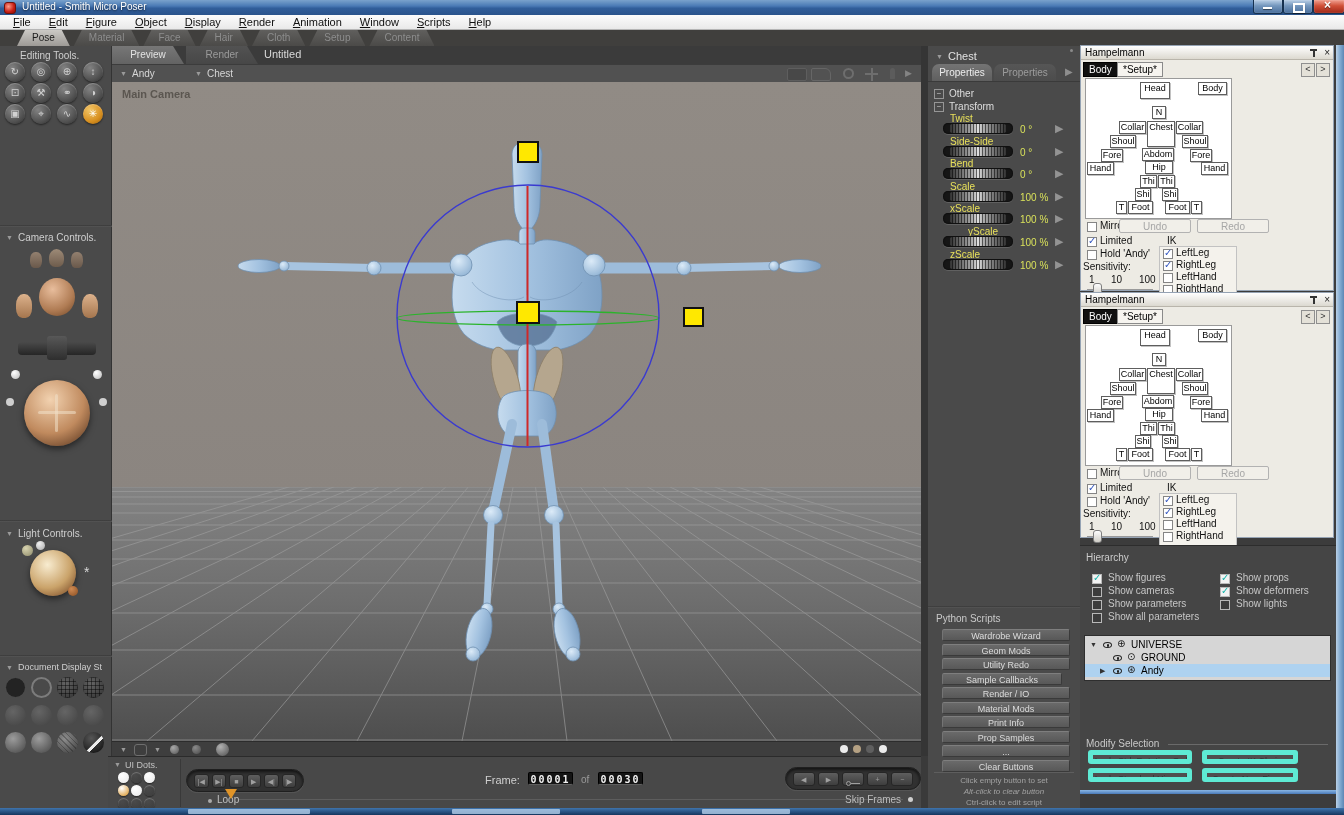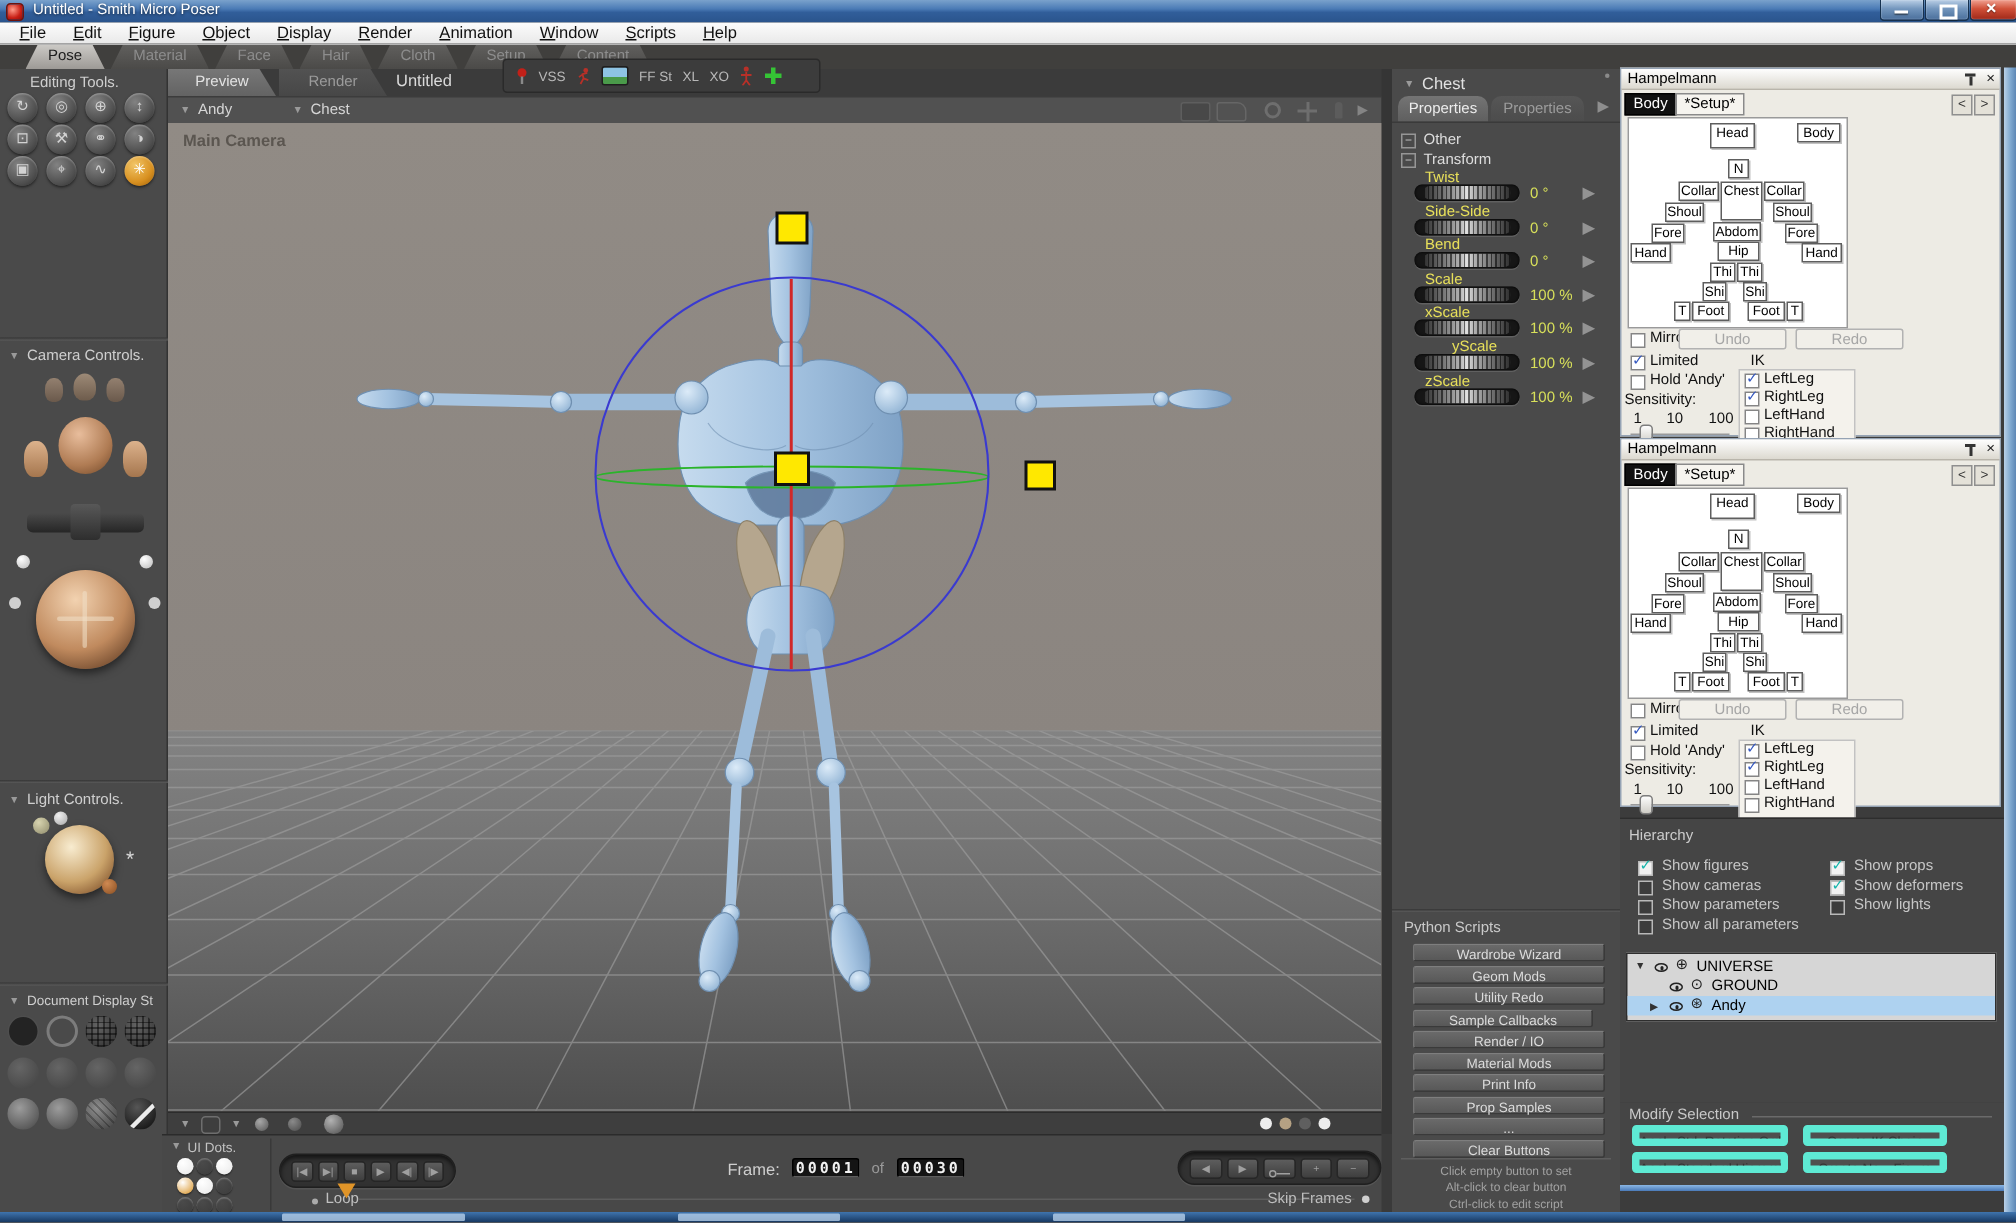--- a/index.html
+++ b/index.html
@@ -277,42 +277,20 @@
       </div>
   </div>
 
   <div id="docarea" class="abs">
     <div id="tabstrip" class="abs">
       <div id="tab-preview" class="abs dtab">Preview</div>
       <div id="tab-render" class="abs dtab">Render</div>
       <span id="doc-title" class="abs">Untitled</span>
     </div>
 
-    <div id="toolbar-pill" class="abs">
-      <svg width="8" height="12">
-          <circle cx="4" cy="3.5" r="3" fill="#c22018"></circle>
-          <rect x="3.2" y="6" width="1.6" height="5" fill="#8a8a8a"></rect>
-        </svg>
-      <span class="tb-label">VSS</span>
-      <svg width="10" height="12">
-          <circle cx="6.5" cy="2" r="1.6" fill="#b83028"></circle>
-          <path d="M3 11 L5 7.2 L4.4 4.4 L7.5 3.6 M5 7.2 L8.2 8.4 M4.4 4.6 L2 6.4" stroke="#b83028" stroke-width="1.2" fill="none"></path>
-        </svg>
-      <span id="img-icon"></span>
-      <span class="tb-label">FF St</span>
-      <span class="tb-label">XL</span>
-      <span class="tb-label">XO</span>
-      <svg width="9" height="13">
-          <circle cx="4.5" cy="2" r="1.7" fill="#b83028"></circle>
-          <path d="M4.5 4 V9.5 M1 6 H8 M4.5 9.5 L2 13 M4.5 9.5 L7 13" stroke="#b83028" stroke-width="1.2" fill="none"></path>
-        </svg>
-      <svg width="13" height="13">
-          <path d="M6.5 1 V12 M1 6.5 H12" stroke="#35c435" stroke-width="3"></path>
-        </svg>
-    </div>
 
     <div id="selrow" class="abs">
       <span class="abs tri" style="left:8px;top:5px">▼</span>
       <span class="abs selector" style="left:20px;top:3px">Andy</span>
       <span class="abs tri" style="left:83px;top:5px">▼</span>
       <span class="abs selector" style="left:95px;top:3px">Chest</span>
       <div class="abs" style="left:675px;top:3px;width:18px;height:11px;background:#484848;border:1px solid #5e5e5e;border-radius:2px"></div>
       <div class="abs" style="left:699px;top:3px;width:18px;height:11px;background:#525252;border:1px solid #666;border-radius:2px 6px 2px 2px"></div>
       <div class="abs" style="left:731px;top:3px;width:11px;height:11px;border:2px solid #6e6e6e;border-radius:50%;box-sizing:border-box"></div>
       <div class="abs" style="left:753px;top:8px;width:13px;height:2px;background:#6e6e6e">
@@ -513,21 +491,21 @@
         <div class="pybtn" style="position: absolute; left: 14px; top: 641px; width: 128px; height: 12px;">Render / IO</div>
         <div class="pybtn" style="position: absolute; left: 14px; top: 655.5px; width: 128px; height: 12px;">Material Mods</div>
         <div class="pybtn" style="position: absolute; left: 14px; top: 670px; width: 128px; height: 12px;">Print Info</div>
         <div class="pybtn" style="position: absolute; left: 14px; top: 684.5px; width: 128px; height: 12px;">Prop Samples</div>
         <div class="pybtn" style="position: absolute; left: 14px; top: 699px; width: 128px; height: 12px;">...</div>
         <div class="pybtn" style="position: absolute; left: 14px; top: 713.5px; width: 128px; height: 12px;">Clear Buttons</div>
       </div>
     <div id="py-sep2" class="abs"></div>
     <div id="pyhints">
         <div class="pyhint" style="position: absolute; left: 0px; top: 730px; width: 152px;">Click empty button to set</div>
-        <div class="pyhint" style="position: absolute; left: 0px; top: 741px; width: 152px;">Alt-click to clear button</div>
+        <div class="pyhint" style="position: absolute; left: 0px; top: 741px; width: 152px; font-style: italic;">Alt-click to clear button</div>
         <div class="pyhint" style="position: absolute; left: 0px; top: 752px; width: 152px;">Ctrl-click to edit script</div>
       </div>
   </div>
 
   <div id="rightcol" class="abs">
     <div id="hamp0" class="abs hpanel" style="top:0">
         <div class="hp-title">Hampelmann</div>
         <span class="hp-pin"></span>
         <span class="hp-close">×</span>
         <span class="hp-tab" style="left: 2px; background: rgb(16, 16, 16); color: rgb(255, 255, 255); border: 1px solid rgb(0, 0, 0);">Body</span>

